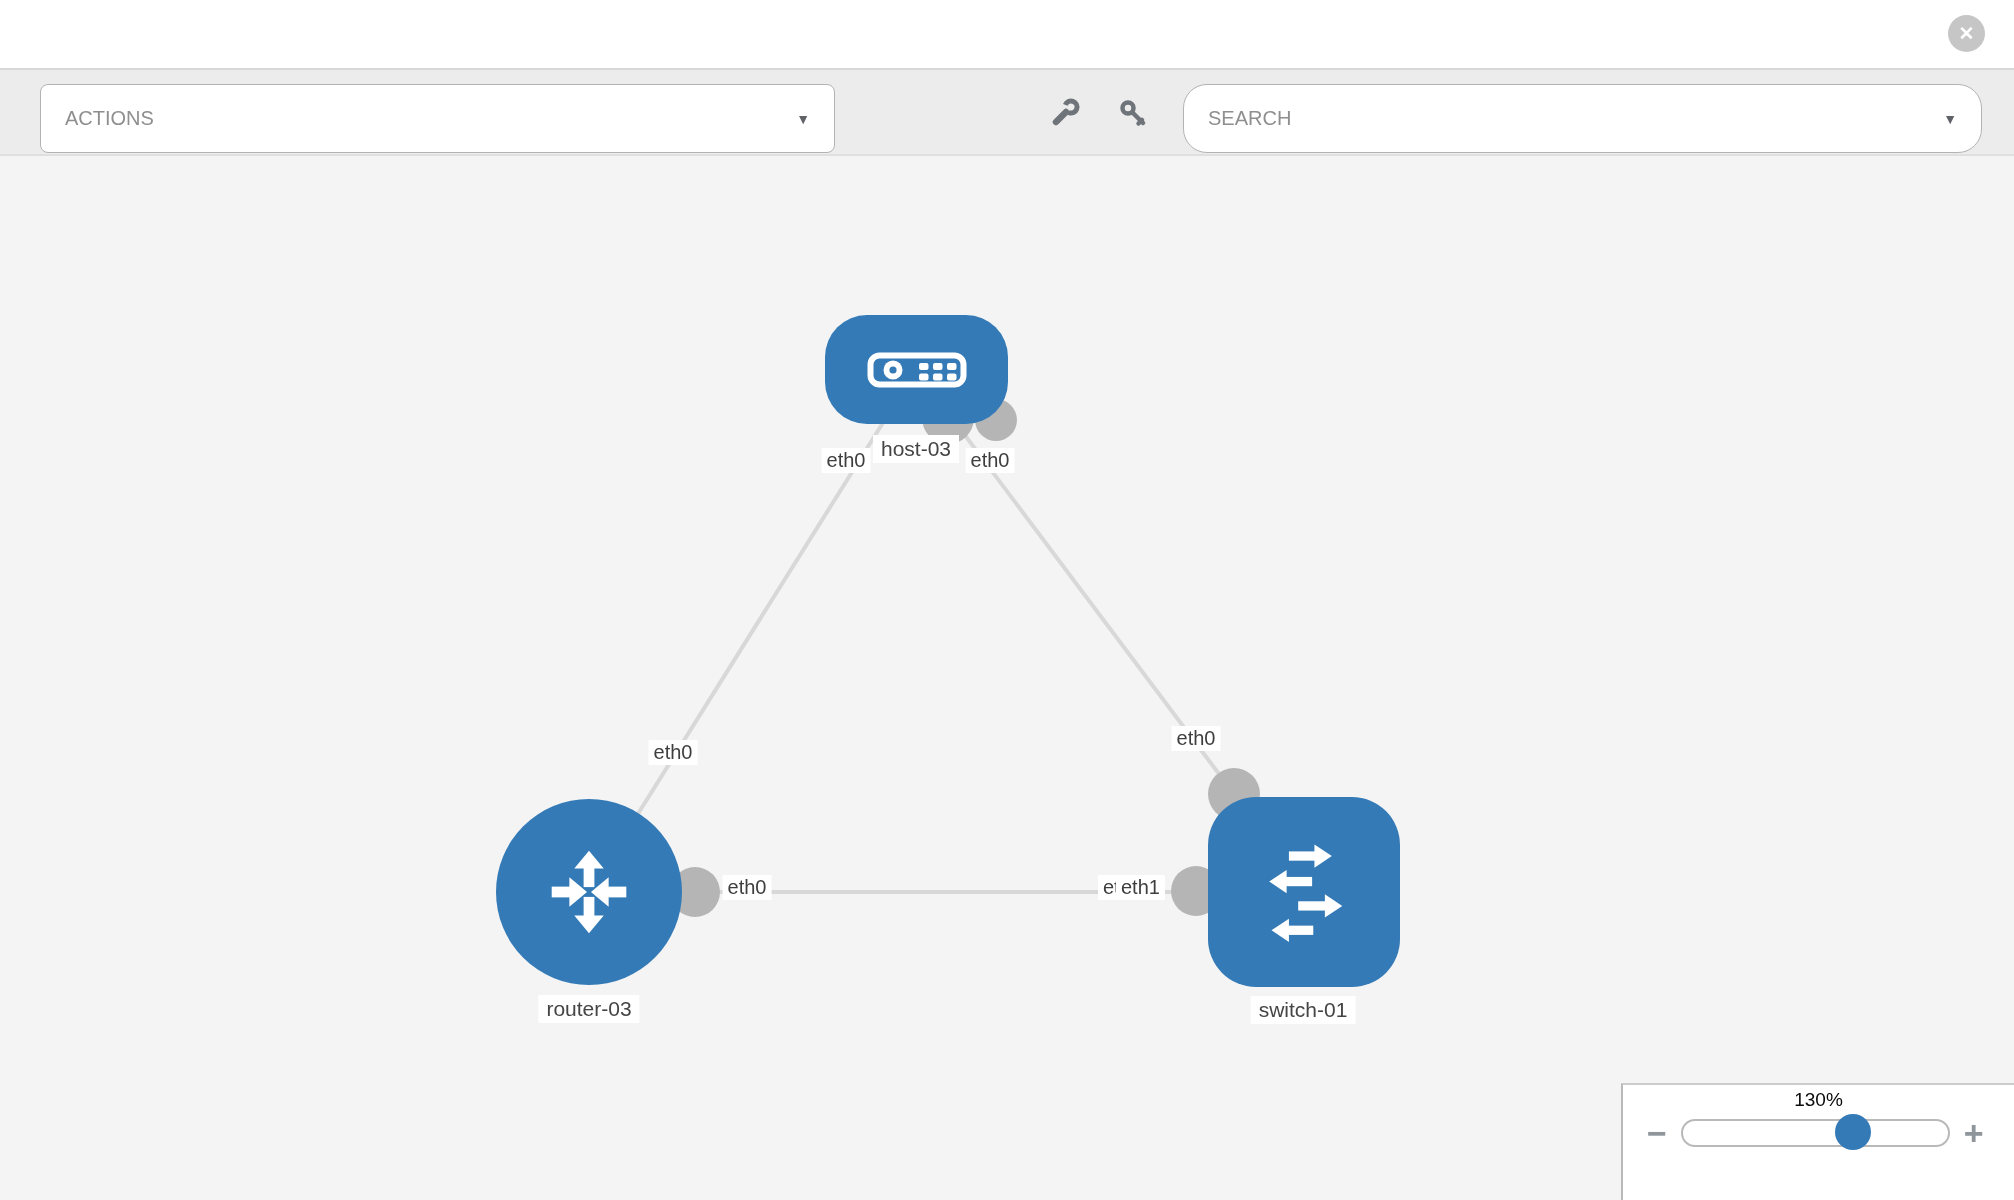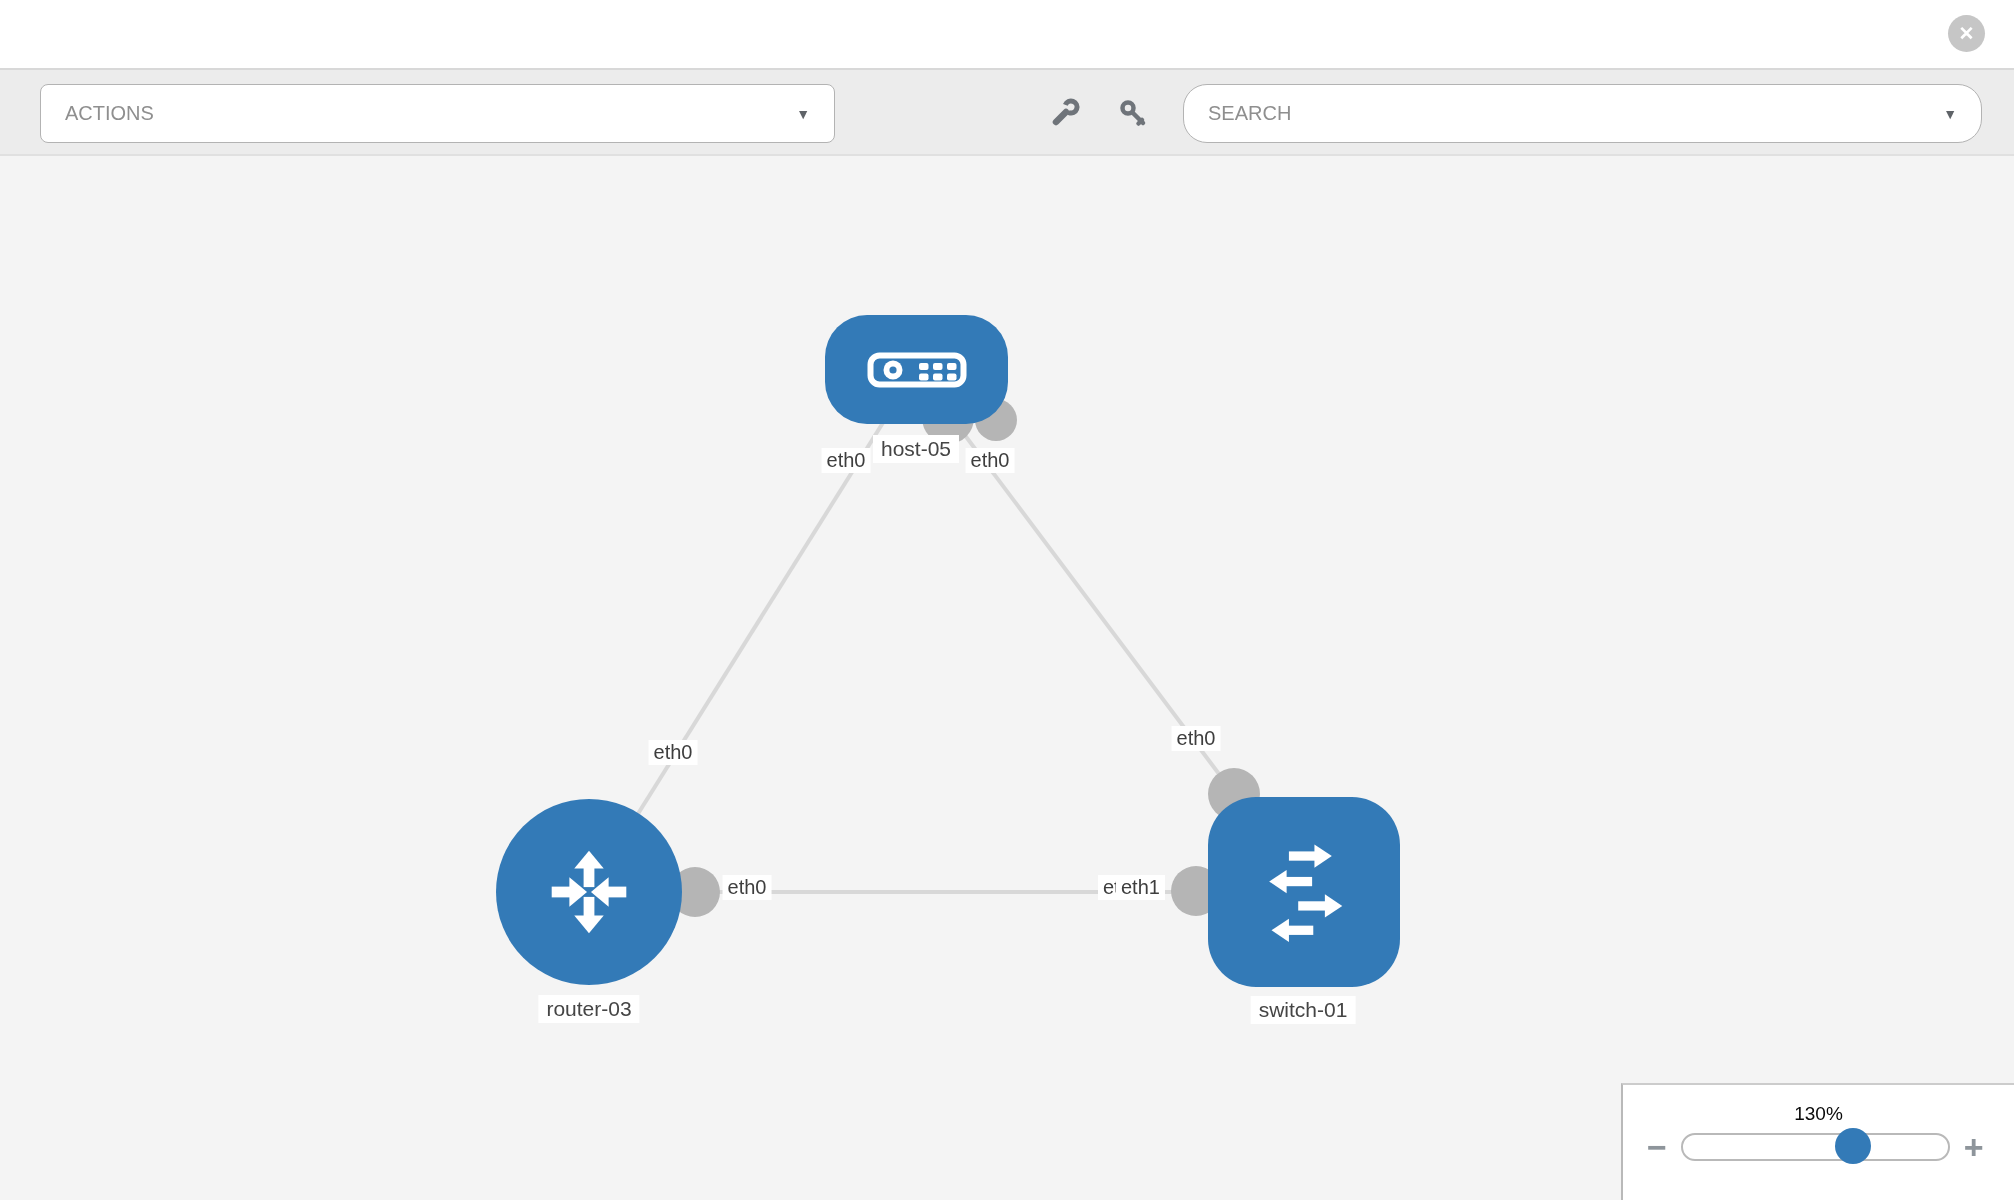--- a/index.html
+++ b/index.html
@@ -13,21 +13,21 @@
     border-bottom:2px solid #d8d8d8;box-sizing:border-box;}
   .title{position:absolute;left:40px;top:0;height:68px;line-height:68px;
     font-size:24px;font-weight:bold;color:#585858;white-space:nowrap;}
   .title .sep{margin:0 10px;}
   .close-btn{position:absolute;left:1948px;top:15px;width:37px;height:37px;border:none;
     border-radius:50%;background:#c6c6c6;color:#ffffff;font-size:19px;font-weight:bold;
     line-height:37px;text-align:center;padding:0;cursor:pointer;}
   
   .toolbar{position:absolute;top:70px;left:0;width:2014px;height:86px;background:#ececec;
     border-bottom:2px solid #e0e0e0;box-sizing:border-box;}
-  .select{position:absolute;top:14px;height:59px;background:#fff;border:1px solid #b3b3b3;
+  .select{position:absolute;top:14px;height:69px;background:#fff;border:1px solid #b3b3b3;
     border-radius:8px;box-sizing:border-box;display:flex;align-items:center;
     justify-content:space-between;padding:0 24px;font-size:20px;color:#8f8f8f;cursor:pointer;gap:48px;}
   .select .caret{color:#5f6368;font-size:14px;line-height:1;}
   .sel-actions{left:40px;width:795px;}
   .sel-search{left:1183px;width:799px;border-radius:24px;}
   .tool-icon{position:absolute;top:27px;width:32px;height:32px;cursor:pointer;background:none;border:none;padding:0;}
   .ti-wrench{left:1049px;}
   .ti-key{left:1117px;}
   
   .canvas{position:absolute;top:156px;left:0;width:2014px;height:1044px;background:#f4f4f4;}
@@ -37,21 +37,21 @@
   .node-router{left:496px;top:643px;width:186px;height:186px;border-radius:50%;}
   .node-switch{left:1208px;top:641px;width:192px;height:190px;border-radius:48px;}
   .nlabel{position:absolute;background:#ffffff;color:#454545;font-size:21px;
     padding:2px 8px;white-space:nowrap;transform:translateX(-50%);}
   .elabel{position:absolute;background:#ffffff;color:#3e3e3e;font-size:20px;
     padding:1px 5px;white-space:nowrap;}
   .ecenter{transform:translateX(-50%);}
   
   .zoom-panel{position:absolute;left:1621px;top:927px;width:393px;height:117px;background:#ffffff;
     border-left:2px solid #b9b9b9;border-top:2px solid #cccccc;box-sizing:border-box;}
-  .zoom-pct{text-align:center;font-size:19px;color:#0a0a0a;margin-top:18px;}
+  .zoom-pct{text-align:center;font-size:19px;color:#0a0a0a;margin-top:4px;}
   .zoom-row{display:flex;align-items:center;margin-top:8px;}
   .zoom-minus,.zoom-plus{font-size:34px;font-weight:bold;color:#8e959b;line-height:24px;
     background:none;border:none;padding:0;cursor:pointer;}
   .zoom-minus{margin-left:24px;}
   .zoom-plus{margin-left:14px;}
   .slider-track{margin-left:14px;width:265px;height:24px;background:#fff;border:2px solid #b9b9b9;
     border-radius:14px;position:relative;cursor:pointer;}
   .slider-handle{position:absolute;left:152px;top:-7px;width:36px;height:36px;border-radius:50%;
     background:#337ab7;cursor:grab;}
 </style>
@@ -148,21 +148,21 @@
         <line x1="57" y1="41" x2="33" y2="41"></line>
         <polygon points="20,41 35,31 35,51" stroke="none"></polygon>
         <line x1="45" y1="62" x2="70" y2="62"></line>
         <polygon points="83,62 68,52 68,72" stroke="none"></polygon>
         <line x1="58" y1="83" x2="35" y2="83"></line>
         <polygon points="22,83 37,73 37,93" stroke="none"></polygon>
       </g>
     </svg>
   </div>
 
-  <div class="nlabel" style="left:916px;top:279px">host-05</div>
+  <div class="nlabel" style="left:916px;top:279px">host-03</div>
   <div class="nlabel" style="left:589px;top:839px">router-03</div>
   <div class="nlabel" style="left:1303px;top:840px">switch-01</div>
 
   <div class="elabel ecenter" style="left:846px;top:292px">eth0</div>
   <div class="elabel ecenter" style="left:990px;top:292px">eth0</div>
   <div class="elabel ecenter" style="left:673px;top:584px">eth0</div>
   <div class="elabel ecenter" style="left:1196px;top:570px">eth0</div>
   <div class="elabel ecenter" style="left:747px;top:719px">eth0</div>
   <div class="elabel" style="left:1098px;top:719px">eth0</div>
   <div class="elabel" style="left:1116px;top:719px">eth1</div>

